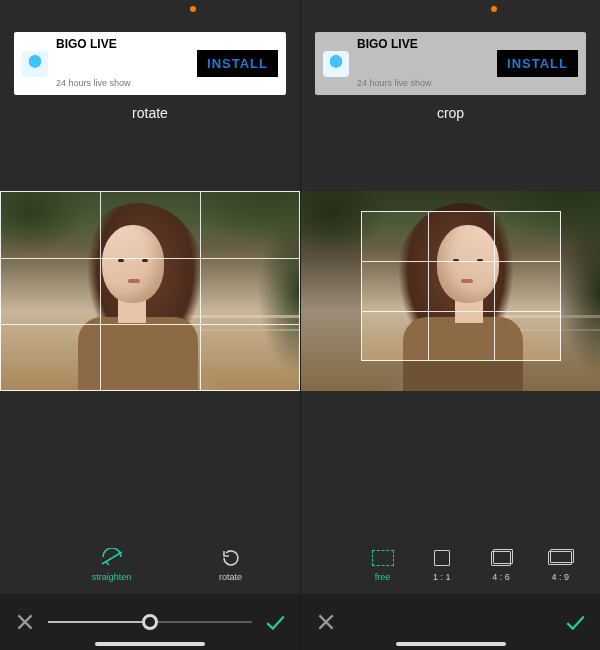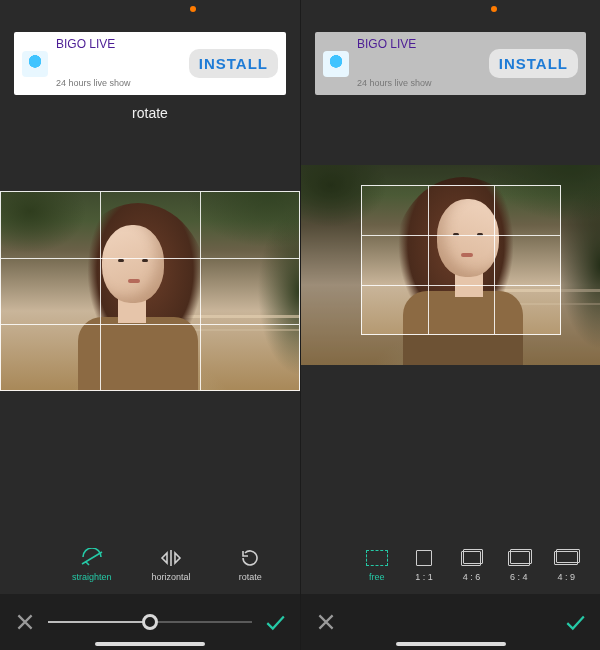--- a/index.html
+++ b/index.html
@@ -26,26 +26,26 @@
     padding: 6px 8px;
     border-radius: 2px;
   }
   .panel.right .ad-strip { background: #bfbfbf; }
   .ad-logo {
     width: 26px; height: 26px; border-radius: 4px;
     background: radial-gradient(circle at 50% 40%, #40c4ff 30%, #e8f7ff 32%);
     margin-right: 8px; flex: 0 0 auto;
   }
   .ad-text { flex: 1; line-height: 1.1; }
-  .ad-title { font-size: 12px; font-weight: 400; color: #4c1d95; }
+  .ad-title { font-size: 12px; font-weight: 700; color: #000000; }
   .ad-sub { font-size: 9px; color: #777; margin-top: 28px; }
   .ad-btn {
-    font-size: 15px; font-weight: 700; letter-spacing: 1px;
-    color: #1e7bd6; background: #e5e5e5;
-    padding: 6px 10px; border-radius: 10px;
+    font-size: 13px; font-weight: 700; letter-spacing: 1px;
+    color: #1e7bd6; background: #000000;
+    padding: 6px 10px; border-radius: 0;
   }
   .mode-label {
     text-align: center; color: #f1f1f1; font-size: 14px;
     margin-top: 10px;
   }
   .image-area {
     margin-top: 70px;
     width: 300px; height: 200px; position: relative;
     overflow: hidden;
     background: linear-gradient(180deg, #3e4a2e 0%, #4b5a36 15%, #6b6148 30%, #c9b59a 60%, #a88858 100%);
@@ -205,28 +205,20 @@
       <div class="ico">
         <svg viewBox="0 0 24 20">
             <path d="M2 16 L22 4 M6 14 l3 3 M3 9 a9 9 0 0 1 18 0"></path>
           </svg>
       </div>
       <span>straighten</span>
     </div>
     <div class="tool">
       <div class="ico">
         <svg viewBox="0 0 24 20">
-            <path d="M12 2 v16 M3 10 l5 -5 v10 z M21 10 l-5 -5 v10 z"></path>
-          </svg>
-      </div>
-      <span>horizontal</span>
-    </div>
-    <div class="tool">
-      <div class="ico">
-        <svg viewBox="0 0 24 20">
             <path d="M5 10 a7 7 0 1 0 2 -5 M5 3 v5 h5"></path>
           </svg>
       </div>
       <span>rotate</span>
     </div>
   </div>
 
   <div class="bottom-bar">
     <div class="x-btn">
       <svg viewBox="0 0 20 20">
@@ -254,20 +246,21 @@
 
   <div class="ad-strip">
     <div class="ad-logo"></div>
     <div class="ad-text">
       <div class="ad-title">BIGO LIVE</div>
       <div class="ad-sub">24 hours live show</div>
     </div>
     <div class="ad-btn">INSTALL</div>
   </div>
 
+  <div class="mode-label">crop</div>
 
   <div class="image-area">
     <div class="foliage"></div>
     <div class="railing"></div>
     <div class="subject">
       <div class="hair"></div>
       <div class="torso"></div>
       <div class="neck"></div>
       <div class="face">
           <div class="mouth"></div>
@@ -296,26 +289,20 @@
           <div class="shape"></div>
         </div>
       <span>1 : 1</span>
     </div>
     <div class="tool crop-tool r43 stack">
       <div class="ico">
           <div class="shape"></div>
         </div>
       <span>4 : 6</span>
     </div>
-    <div class="tool crop-tool r64 stack">
-      <div class="ico">
-          <div class="shape"></div>
-        </div>
-      <span>6 : 4</span>
-    </div>
     <div class="tool crop-tool r169 stack">
       <div class="ico">
           <div class="shape"></div>
         </div>
       <span>4 : 9</span>
     </div>
   </div>
 
   <div class="bottom-bar">
     <div class="x-btn">

